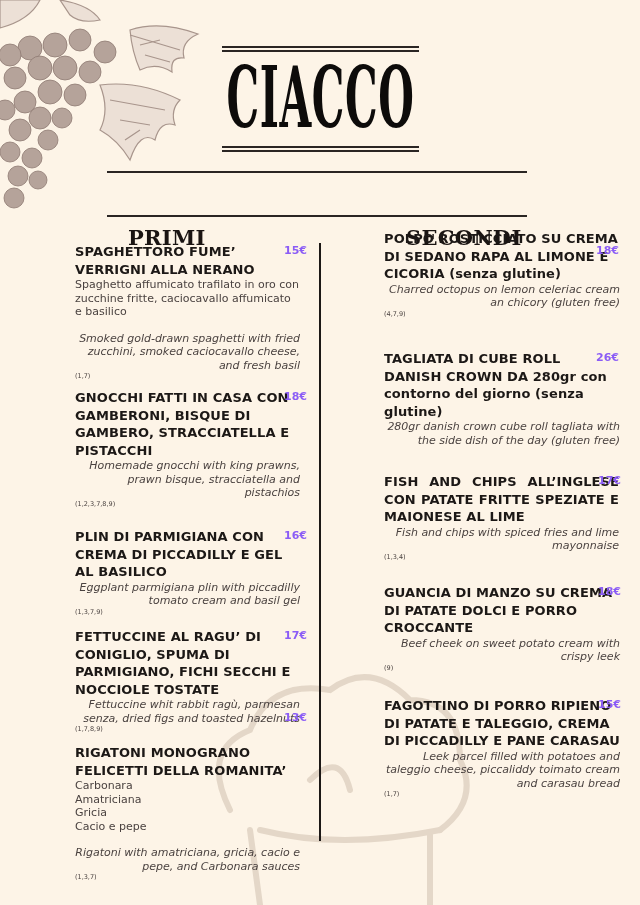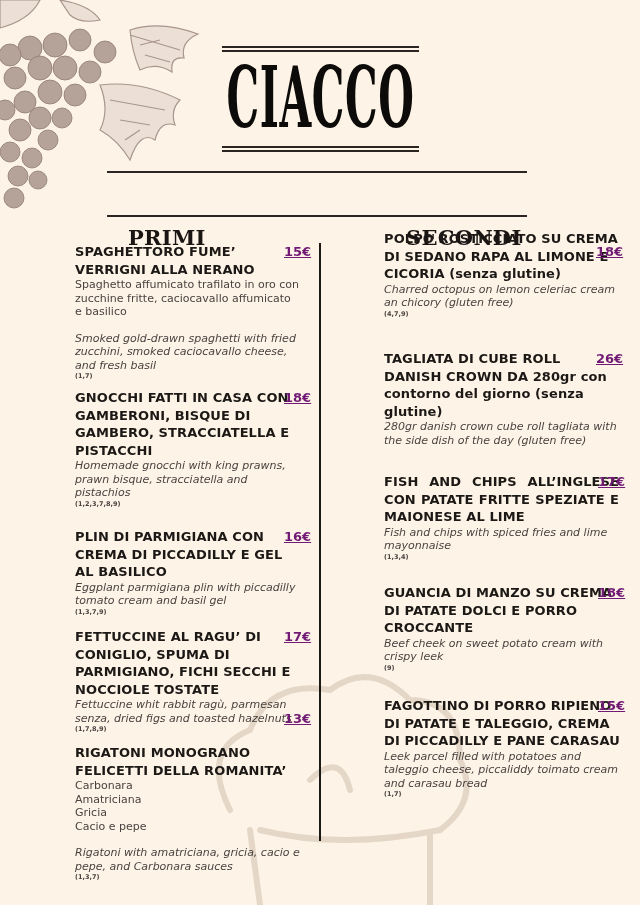--- a/index.html
+++ b/index.html
@@ -38,25 +38,25 @@
   .vdivider { position: absolute; left: 319px; top: 243px; width: 2px; height: 598px; background: #1c1816; }
 
   
   .dish { position: absolute; margin-left: 40px; }
   .dish-name {
     font-family: "DejaVu Sans", sans-serif; font-weight: bold;
     font-size: 13px; line-height: 17.5px; color: #1c1816; letter-spacing: 0.1px;
   }
   .dish-name.justify { text-align: justify; text-align-last: left; }
   .dish-price {
-    position: absolute; font-weight: bold; font-size: 13px; color: #701a75; text-decoration: underline;
+    position: absolute; font-weight: bold; font-size: 11px; color: #8b5cf6;
   }
   .dish-desc-it { font-size: 11px; line-height: 13.5px; color: #4a4240; }
-  .dish-desc-en { font-size: 11px; line-height: 13.5px; color: #4a4240; font-style: italic; }
-  .dish-allergens { font-size: 6.5px; line-height: 9px; color: #4a4240; font-weight: bold; }
+  .dish-desc-en { font-size: 11px; line-height: 13.5px; color: #4a4240; font-style: italic; text-align: right; }
+  .dish-allergens { font-size: 6.5px; line-height: 9px; color: #4a4240; }
   .gap { height: 13px; }
   .variants div { font-size: 11px; line-height: 13.5px; color: #4a4240; }
 </style>
 </head>
 <body>
 
 <div class="page">
 
   <svg class="grapes" viewBox="0 0 210 215">
     <g fill="none" stroke="#a8958c" stroke-width="1.2">

